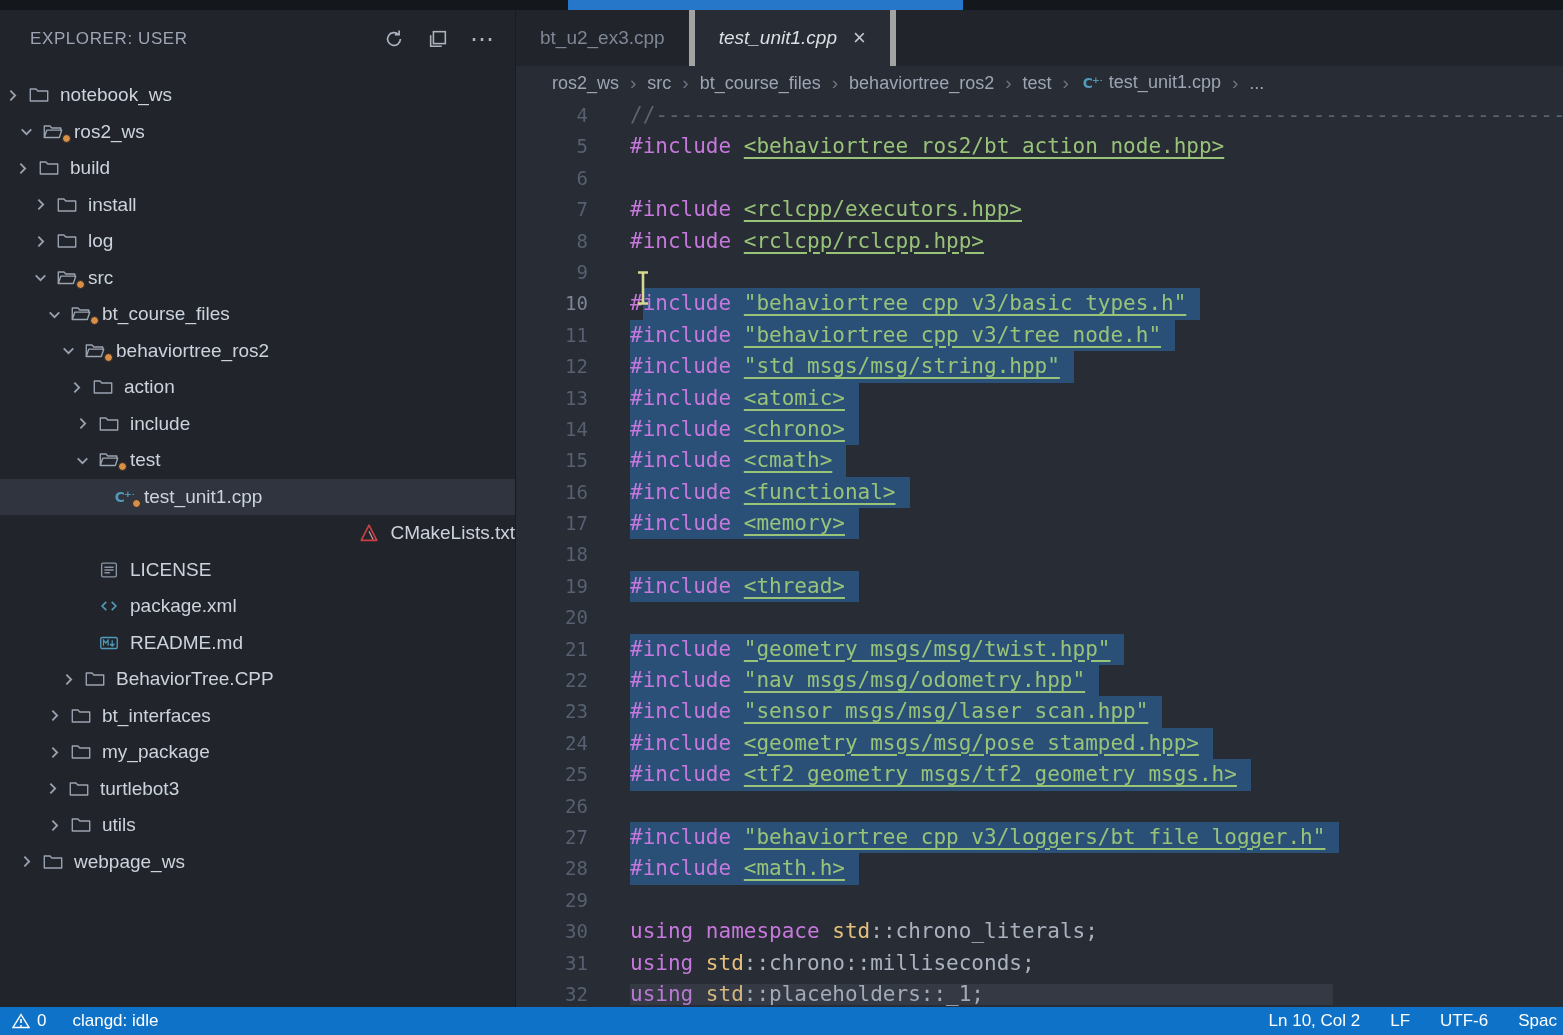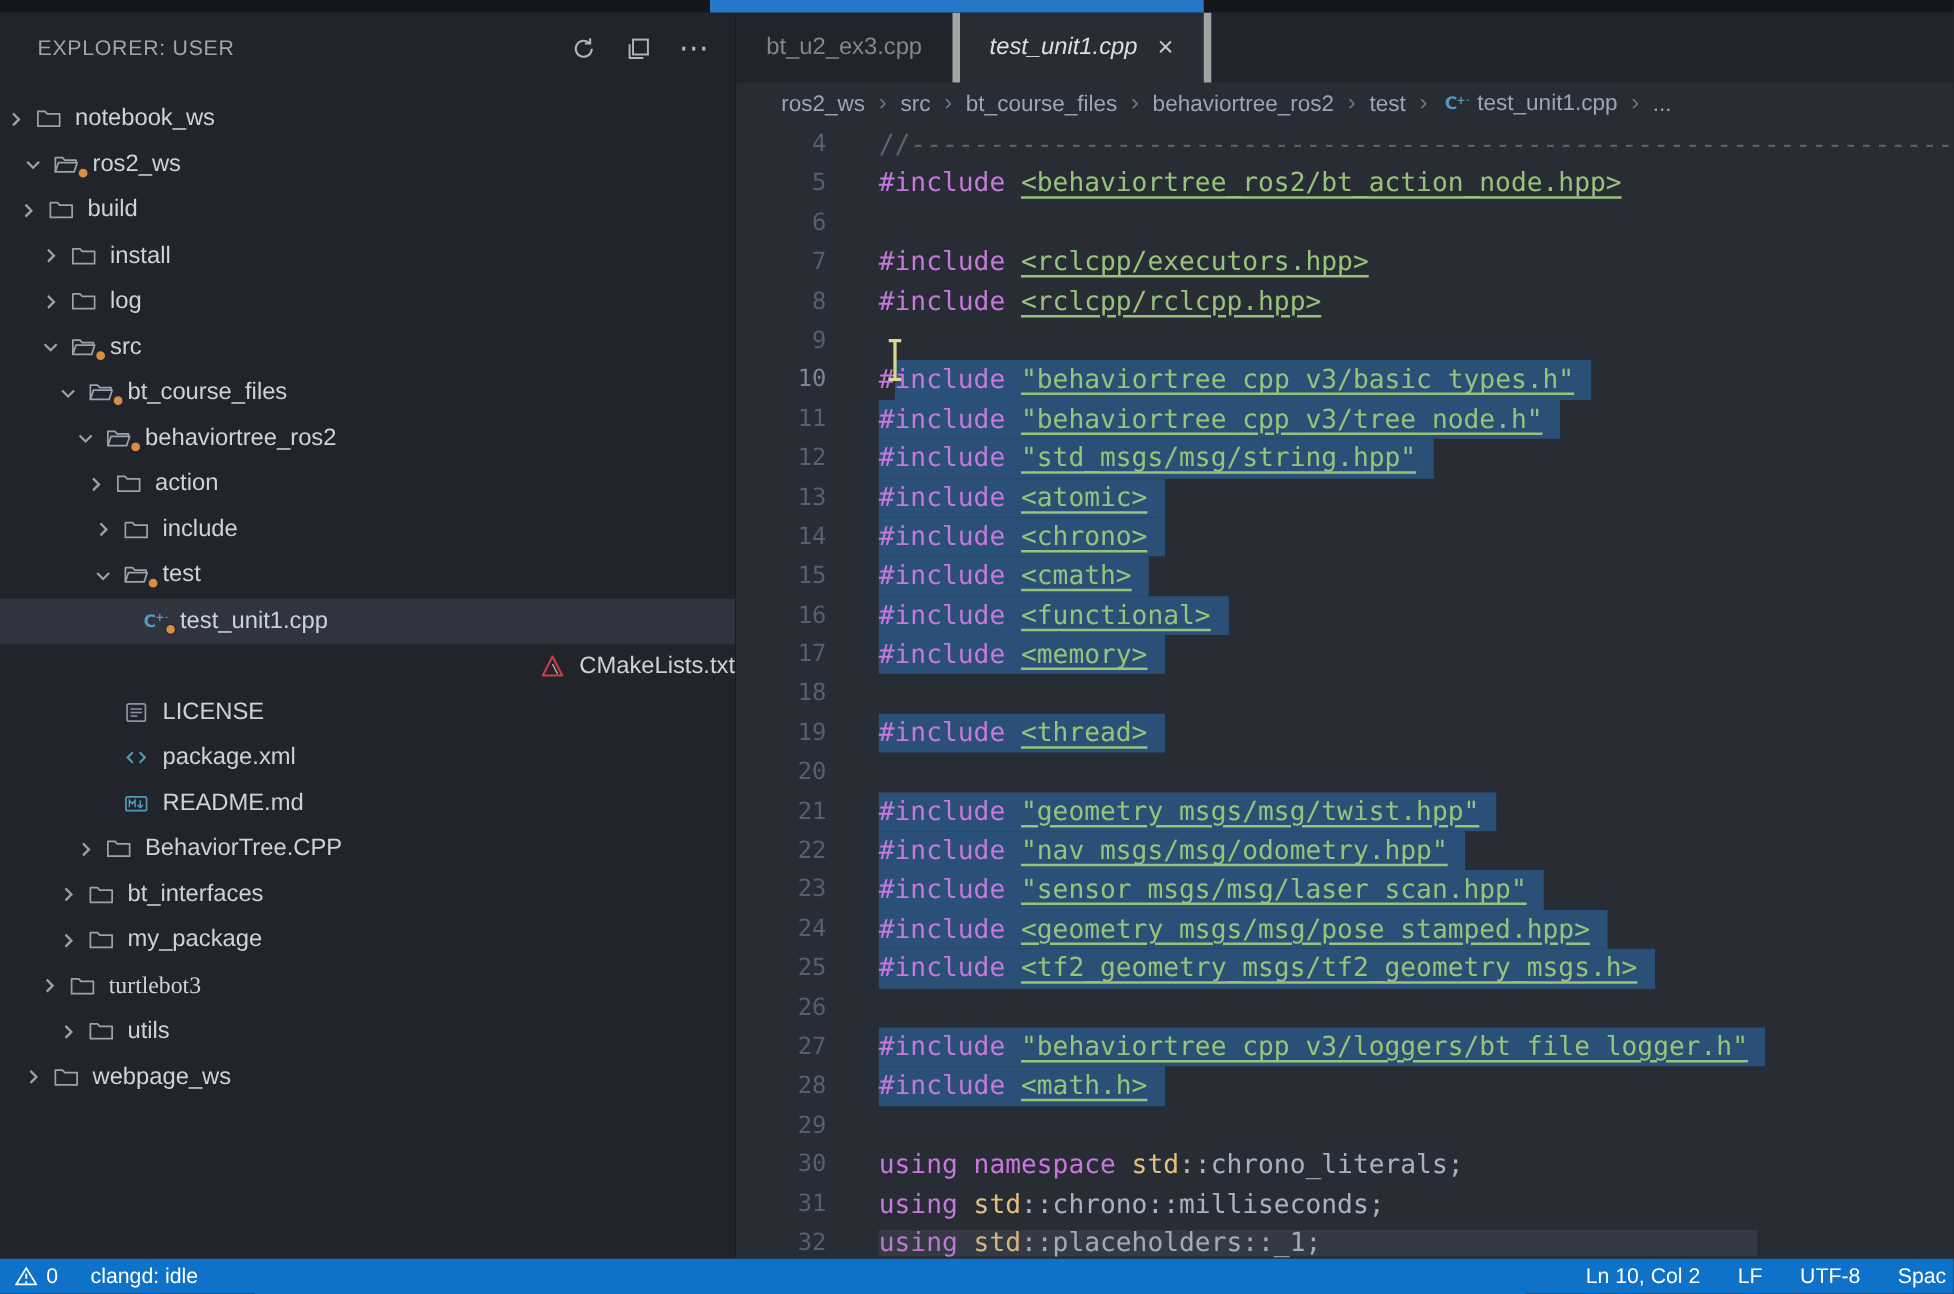--- a/index.html
+++ b/index.html
@@ -7,21 +7,21 @@
   body { background:#282c34; font-family:"Liberation Sans", sans-serif; }
   .screen { position:relative; width:1563px; height:1035px; display:flex; flex-direction:column; background:#282c34; }
 
   
   .top-strip { height:10px; background:#14171c; position:relative; flex:none; }
   .top-accent { position:absolute; left:568px; top:0; width:395px; height:10px; background:#2676c9; }
 
   .main { flex:1; display:flex; min-height:0; }
 
   
-  .sidebar { width:589px; flex:none; background:#21252b; display:flex; flex-direction:column; border-right:1px solid #181b20; }
+  .sidebar { width:516px; flex:none; background:#21252b; display:flex; flex-direction:column; border-right:1px solid #181b20; }
   .sidebar-header { height:58px; flex:none; display:flex; align-items:center; padding:0 18px 0 30px; }
   .sidebar-title { color:#9da5b4; font-size:17px; letter-spacing:.6px; flex:1; white-space:nowrap; }
   .hicon { width:30px; height:30px; display:flex; align-items:center; justify-content:center; color:#aeb5c0; margin-left:14px; cursor:pointer; }
   .hicon svg { display:block; }
   .more-glyph { font-size:24px; color:#aeb5c0; line-height:1; }
 
   .tree { flex:1; overflow:hidden; padding-top:9px; }
   .trow { height:36.5px; display:flex; align-items:center; color:#ccd3dd; font-size:19px; white-space:nowrap; cursor:pointer; }
   .trow.selected { background:#2f343e; }
   .chev { width:24px; flex:none; display:flex; align-items:center; justify-content:center; color:#9aa2b0; }
@@ -335,21 +335,21 @@
                 <path d="M6 3.5 l4.5 4.5 L6 12.5" fill="none" stroke="currentColor" stroke-width="1.7"></path>
               </svg>
             </span>
             <span class="ficon">
               <svg width="22" height="22" viewBox="0 0 24 24">
                 <path d="M2.5 5.5 h6.2 l2 2.2 h10.8 v10.8 h-19 z" fill="none" stroke="currentColor" stroke-width="1.5" stroke-linejoin="round"></path>
               </svg>
             </span>
             <span class="tlabel">my_package</span>
           </div>
-          <div class="trow" style="padding-left: 27px; font-family: Liberation Serif, serif;">
+          <div class="trow" style="padding-left: 40px;">
             <span class="chev">
               <svg width="17" height="17" viewBox="0 0 16 16">
                 <path d="M6 3.5 l4.5 4.5 L6 12.5" fill="none" stroke="currentColor" stroke-width="1.7"></path>
               </svg>
             </span>
             <span class="ficon">
               <svg width="22" height="22" viewBox="0 0 24 24">
                 <path d="M2.5 5.5 h6.2 l2 2.2 h10.8 v10.8 h-19 z" fill="none" stroke="currentColor" stroke-width="1.5" stroke-linejoin="round"></path>
               </svg>
             </span>
@@ -465,18 +465,18 @@
             <path d="M9 1.5 L17 14.5 H1 Z" fill="none" stroke="#ffffff" stroke-width="1.4"></path>
             <path d="M9 6 v4 M9 12 v1.7" stroke="#ffffff" stroke-width="1.6"></path>
           </svg>
         <span>0</span>
       </span>
       <span class="sb-lang">clangd: idle</span>
     </div>
     <div class="sb-right" id="sb-right">
         <span class="sb-item">Ln 10, Col 2</span>
         <span class="sb-item">LF</span>
-        <span class="sb-item">UTF-8</span>
+        <span class="sb-item">UTF-6</span>
         <span class="sb-item">Spac</span>
       </div>
   </footer>
 
 </div>
 
 </body></html>

